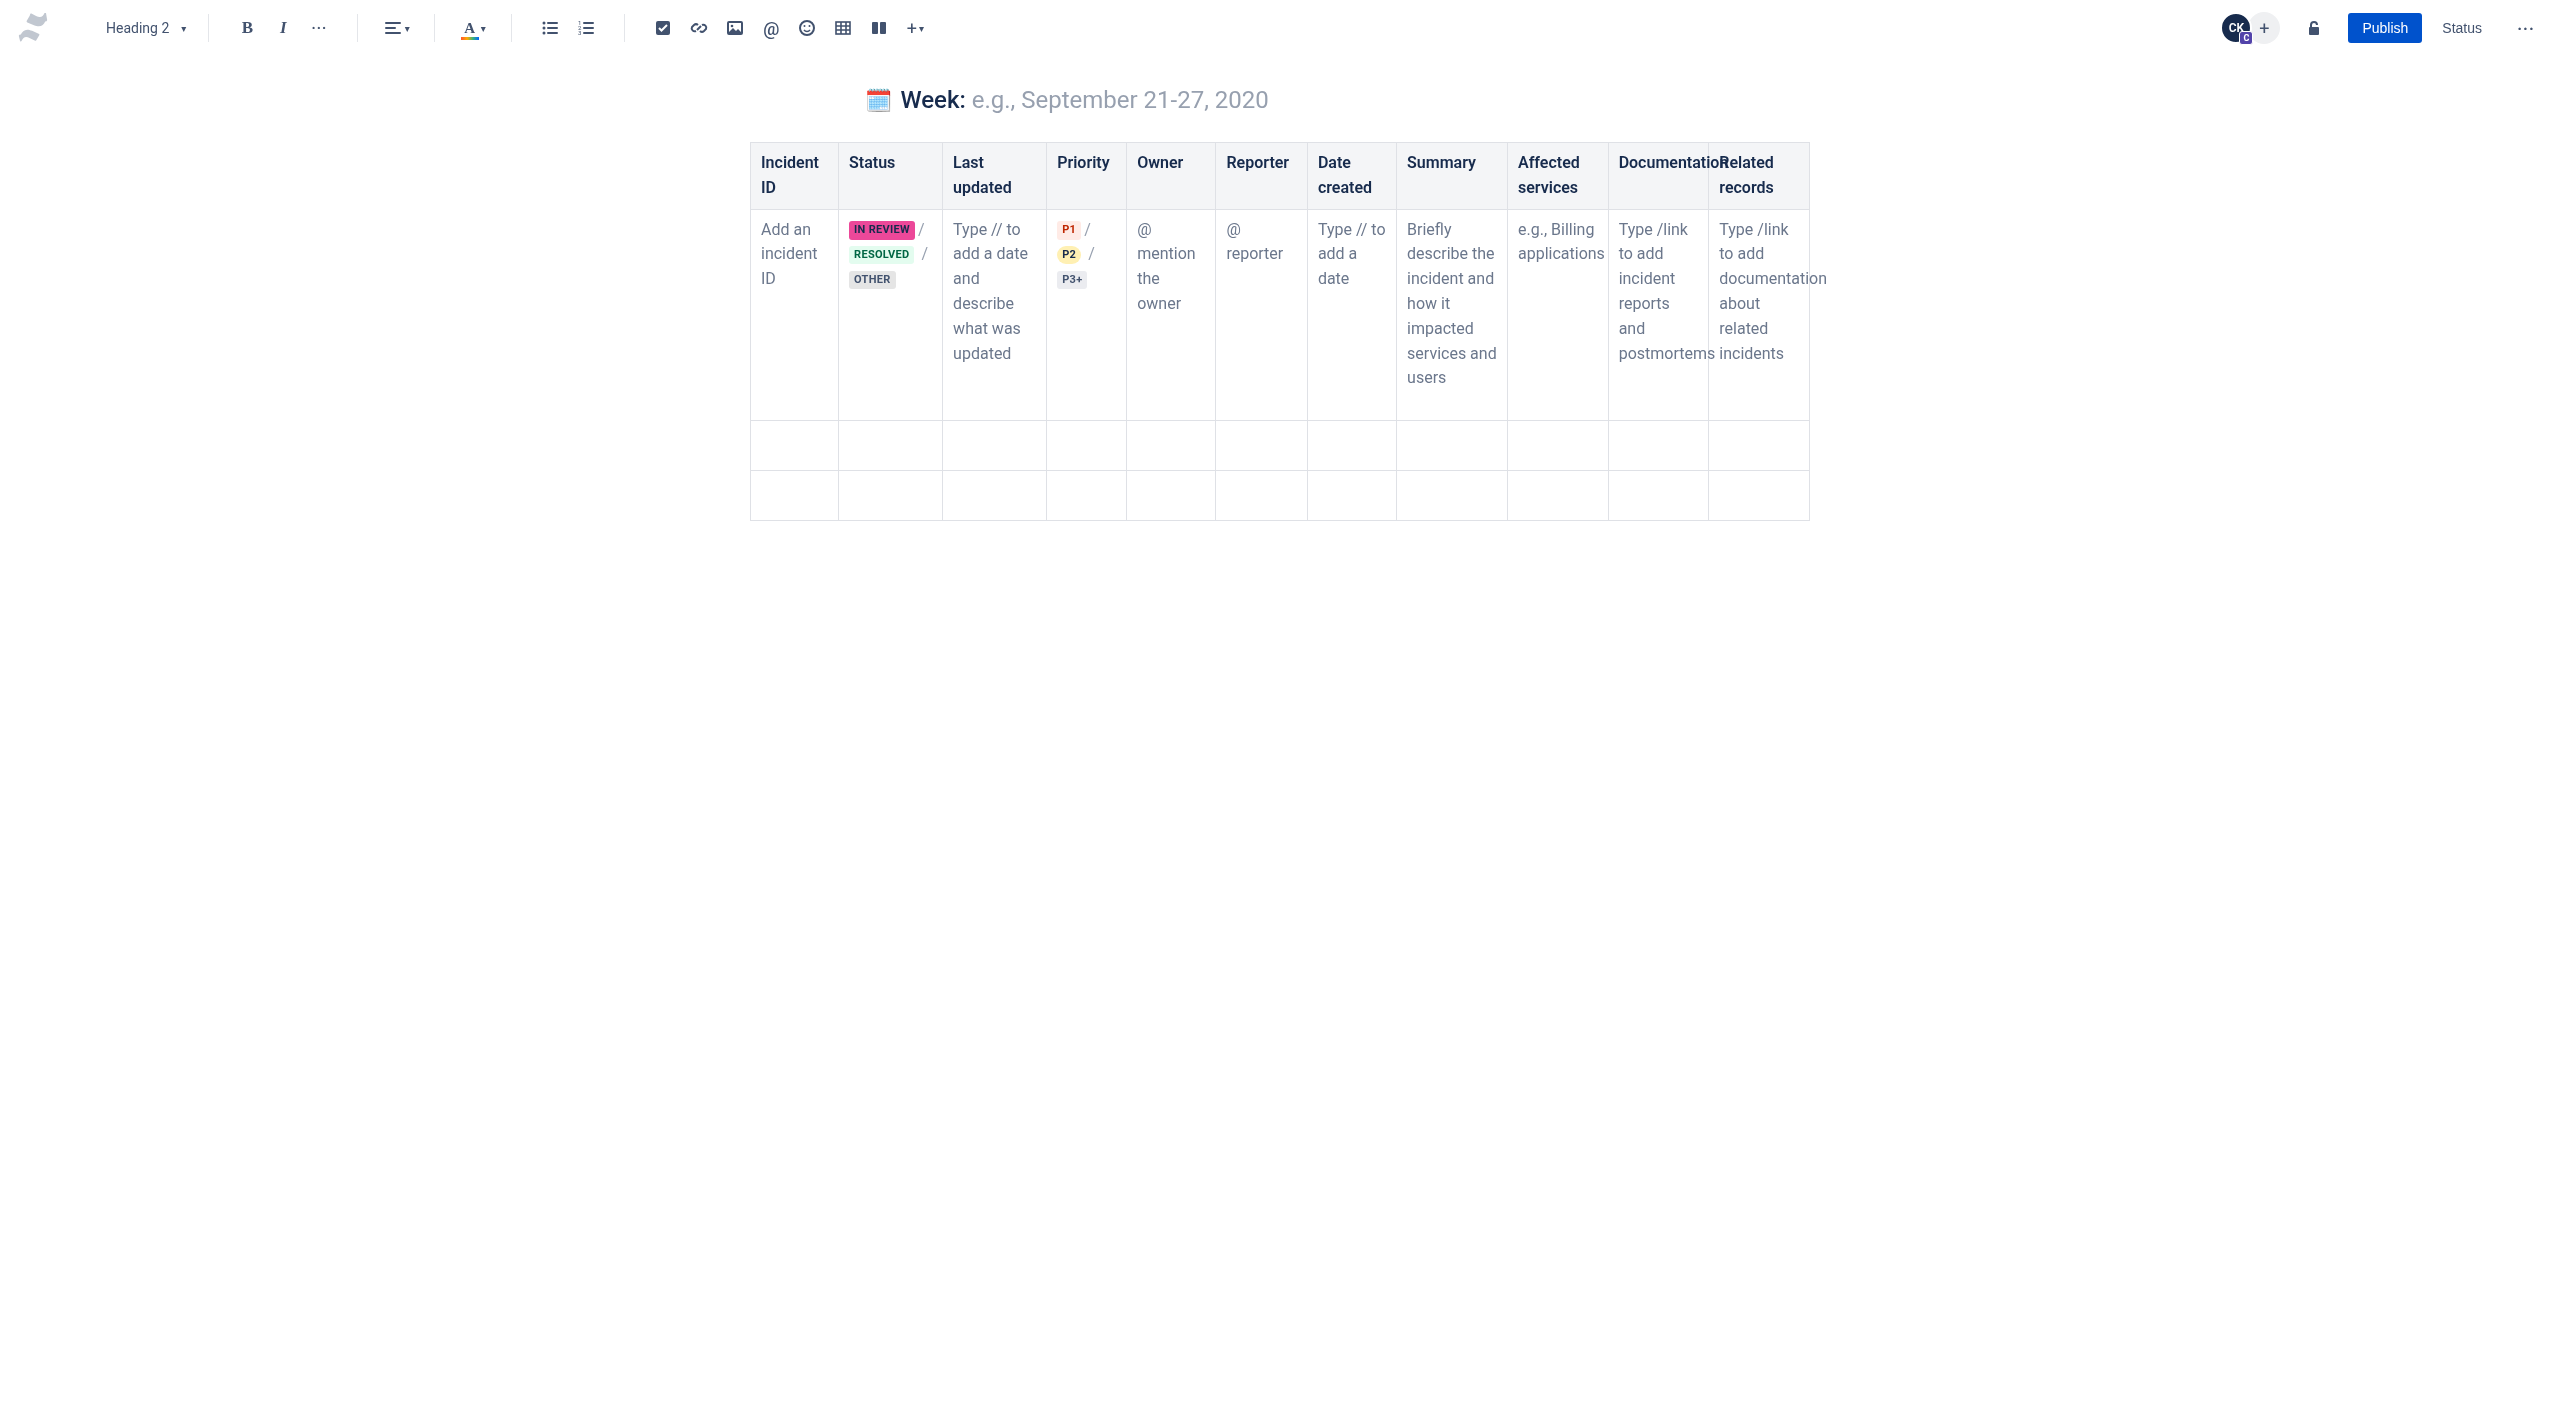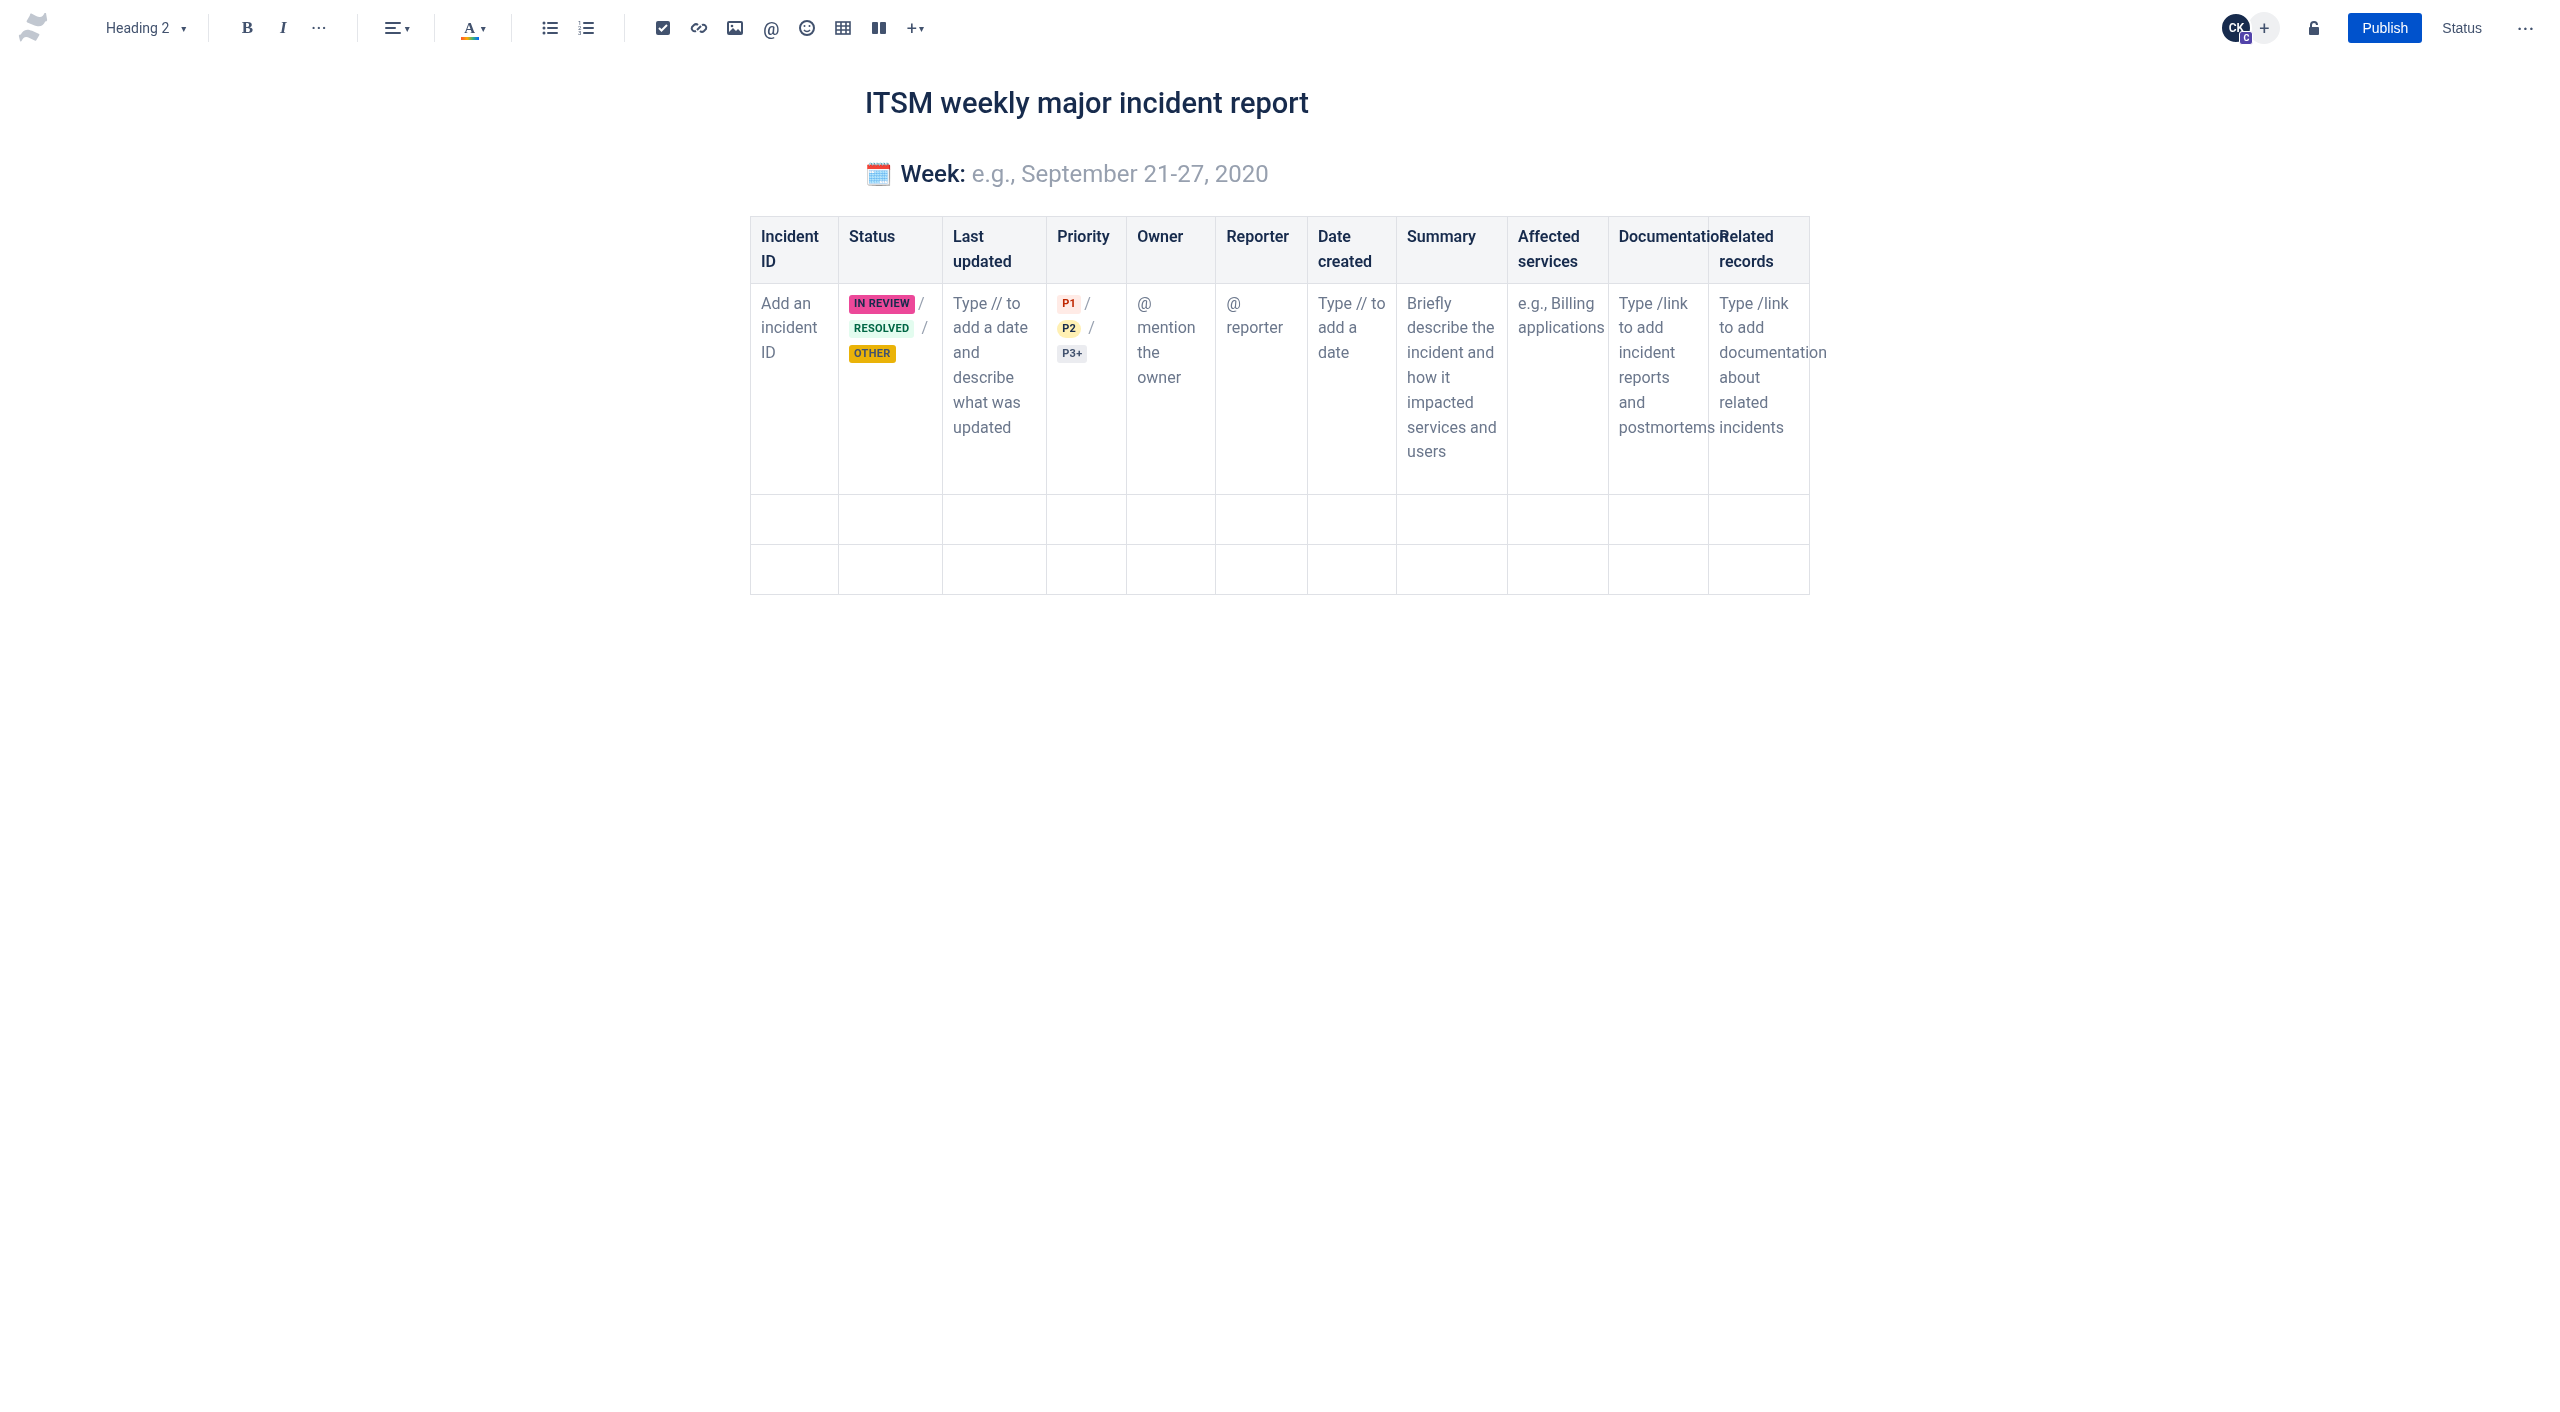--- a/index.html
+++ b/index.html
@@ -116,21 +116,21 @@
   border-radius: 3px;
   font-size: 11px;
   font-weight: 700;
   text-transform: uppercase;
   letter-spacing: 0.3px;
   line-height: 1.3;
   vertical-align: middle;
 }
 .loz-inreview { background: #ec4899; color: #172B4D; }
 .loz-resolved { background: #E3FCEF; color: #006644; }
-.loz-other { background: #eab308; color: #42526E; }
+.loz-other { background: #e5e5e5; color: #42526E; }
 .loz-p1 { background: #FFEBE6; color: #BF2600; }
 .loz-p2 { background: #FFF0B3; color: #172B4D; border-radius: 9px; }
 .loz-p3 { background: #EBECF0; color: #42526E; }
 .sep-slash { color: #97A0AF; margin: 0 3px; }
 
 .chev { font-size: 10px; margin-left: 2px; }
 
 
 .svg20 { width: 20px; height: 20px; }
 </style>
@@ -267,21 +267,20 @@
   </div>
 
   <button class="publish-btn">Publish</button>
   <button class="close-btn">Status</button>
   <div class="more-actions">
       <span style="letter-spacing:1px;font-weight:700">···</span>
     </div>
 </div>
 
 <div class="content">
-  <h1 class="page-title">ITSM weekly major incident report</h1>
 
   <h2 class="week-heading">
     <span class="cal-emoji">🗓️</span>
     <span>
       <span>Week:</span>
       <span class="placeholder">e.g., September 21-27, 2020</span>
     </span>
   </h2>
 
   <table class="inc-table">

